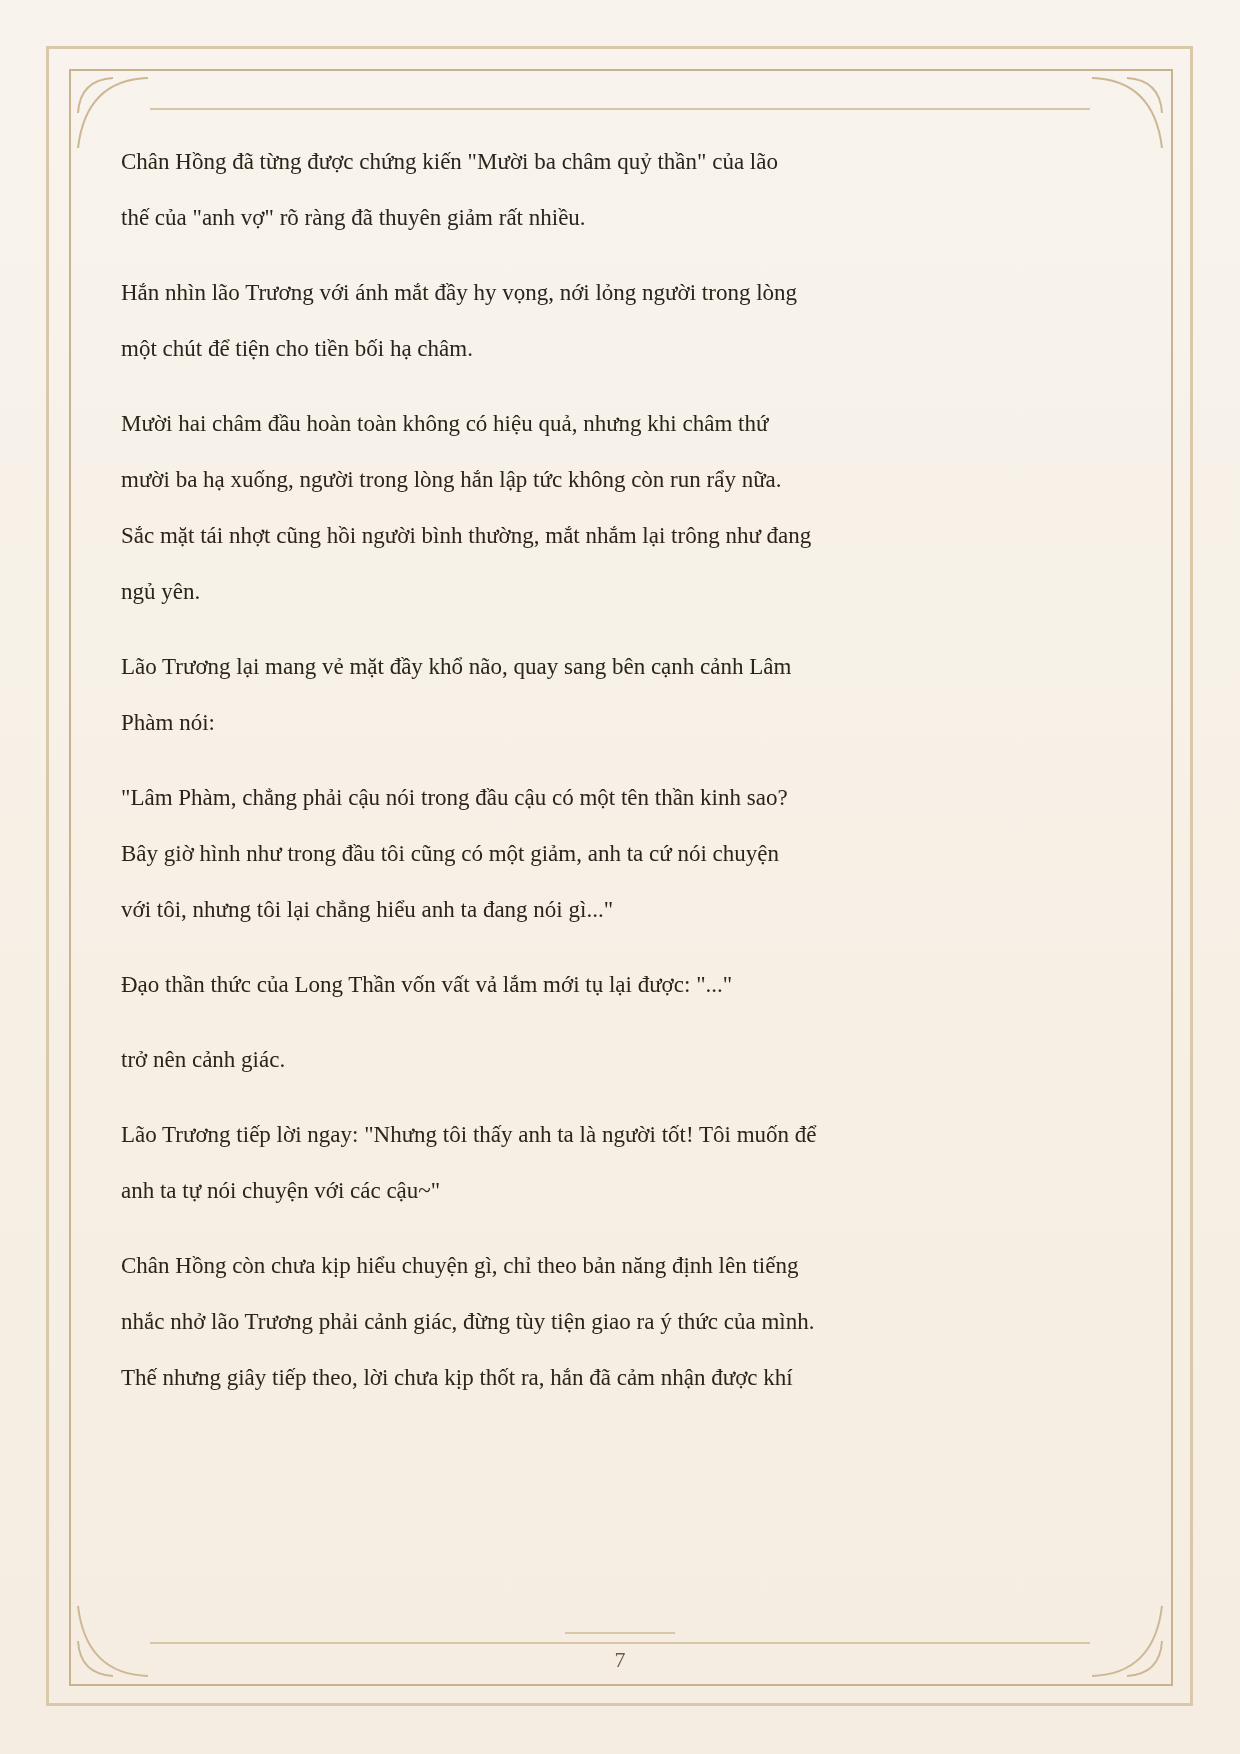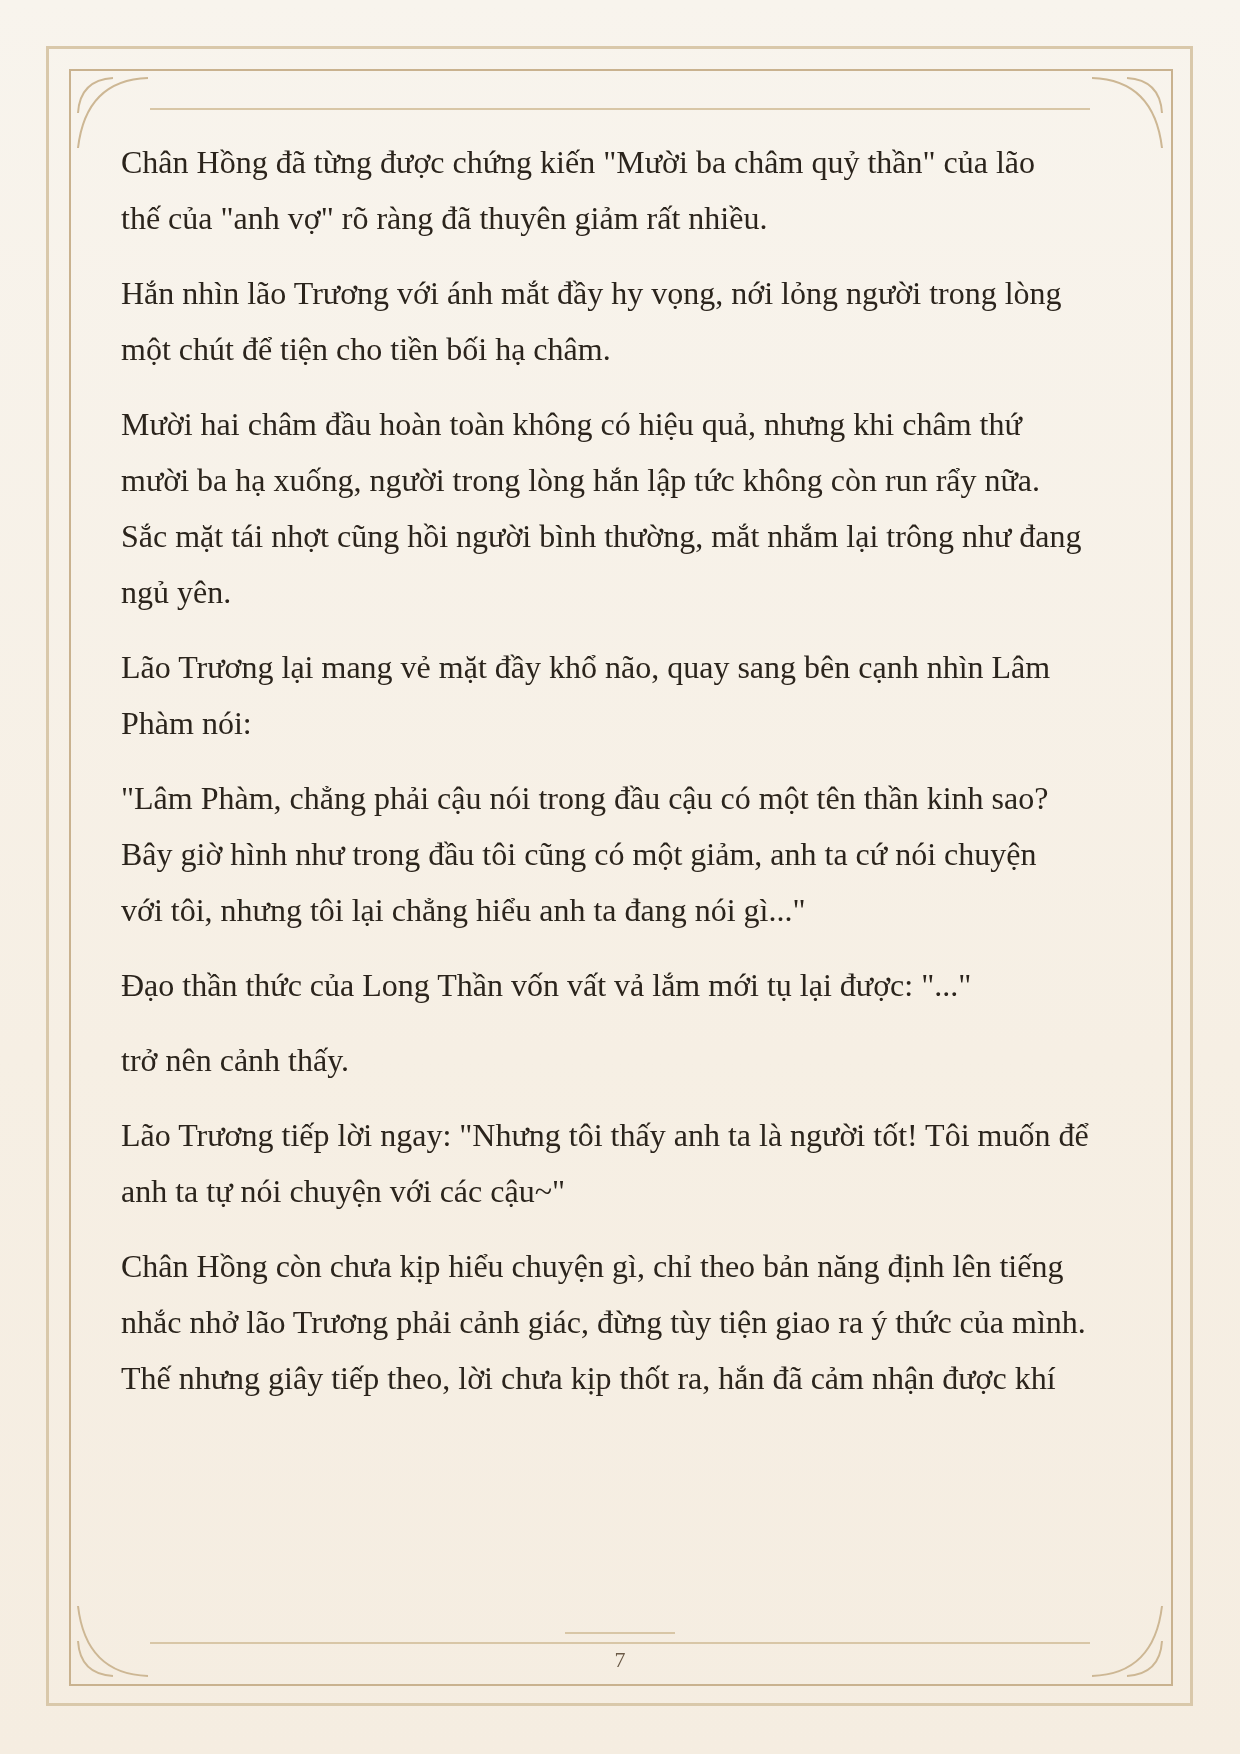--- a/index.html
+++ b/index.html
@@ -47,21 +47,21 @@
   .corner-br { left: 1074px; top: 1588px; }
 
   .content {
     position: absolute;
     left: 121px;
     top: 134px;
     width: 1000px;
   }
   .paragraph {
     margin: 0 0 19px 0;
-    font-size: 32px;
+    font-size: 23px;
     line-height: 56px;
     white-space: nowrap;
   }
   .line { display: block; }
   .page-number {
     position: absolute;
     left: 0; width: 1240px;
     top: 1646px;
     text-align: center;
     font-size: 22px;
@@ -111,33 +111,33 @@
     <span class="line">Hắn nhìn lão Trương với ánh mắt đầy hy vọng, nới lỏng người trong lòng</span>
     <span class="line">một chút để tiện cho tiền bối hạ châm.</span>
   </p>
   <p class="paragraph">
     <span class="line">Mười hai châm đầu hoàn toàn không có hiệu quả, nhưng khi châm thứ</span>
     <span class="line">mười ba hạ xuống, người trong lòng hắn lập tức không còn run rẩy nữa.</span>
     <span class="line">Sắc mặt tái nhợt cũng hồi người bình thường, mắt nhắm lại trông như đang</span>
     <span class="line">ngủ yên.</span>
   </p>
   <p class="paragraph">
-    <span class="line">Lão Trương lại mang vẻ mặt đầy khổ não, quay sang bên cạnh nhìn Lâm</span>
+    <span class="line">Lão Trương lại mang vẻ mặt đầy khổ não, quay sang bên cạnh cảnh Lâm</span>
     <span class="line">Phàm nói:</span>
   </p>
   <p class="paragraph">
     <span class="line">"Lâm Phàm, chẳng phải cậu nói trong đầu cậu có một tên thần kinh sao?</span>
     <span class="line">Bây giờ hình như trong đầu tôi cũng có một giảm, anh ta cứ nói chuyện</span>
     <span class="line">với tôi, nhưng tôi lại chẳng hiểu anh ta đang nói gì..."</span>
   </p>
   <p class="paragraph">
     <span class="line">Đạo thần thức của Long Thần vốn vất vả lắm mới tụ lại được: "..."</span>
   </p>
   <p class="paragraph">
-    <span class="line">trở nên cảnh thấy.</span>
+    <span class="line">trở nên cảnh giác.</span>
   </p>
   <p class="paragraph">
     <span class="line">Lão Trương tiếp lời ngay: "Nhưng tôi thấy anh ta là người tốt! Tôi muốn để</span>
     <span class="line">anh ta tự nói chuyện với các cậu~"</span>
   </p>
   <p class="paragraph">
     <span class="line">Chân Hồng còn chưa kịp hiểu chuyện gì, chỉ theo bản năng định lên tiếng</span>
     <span class="line">nhắc nhở lão Trương phải cảnh giác, đừng tùy tiện giao ra ý thức của mình.</span>
     <span class="line">Thế nhưng giây tiếp theo, lời chưa kịp thốt ra, hắn đã cảm nhận được khí</span>
   </p>

